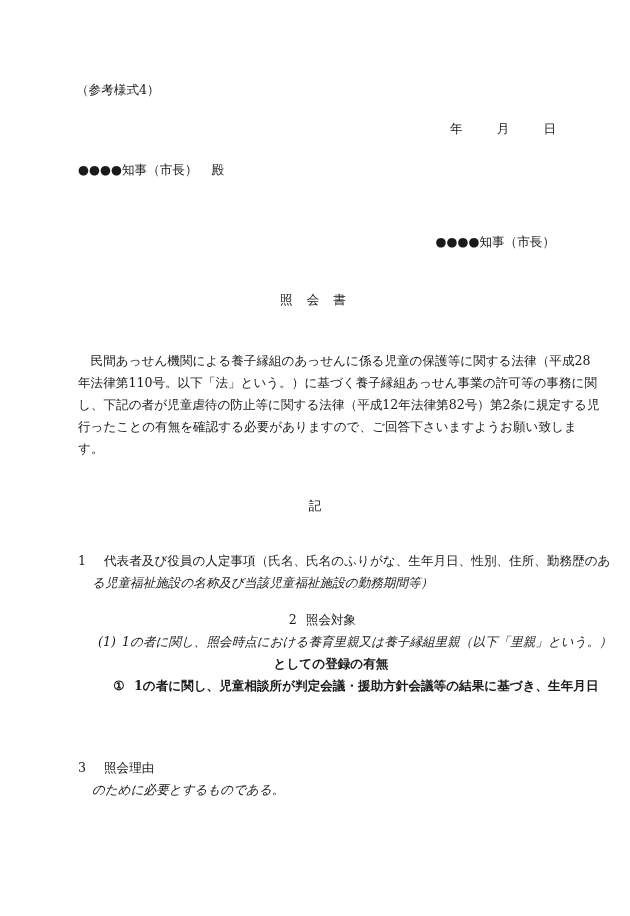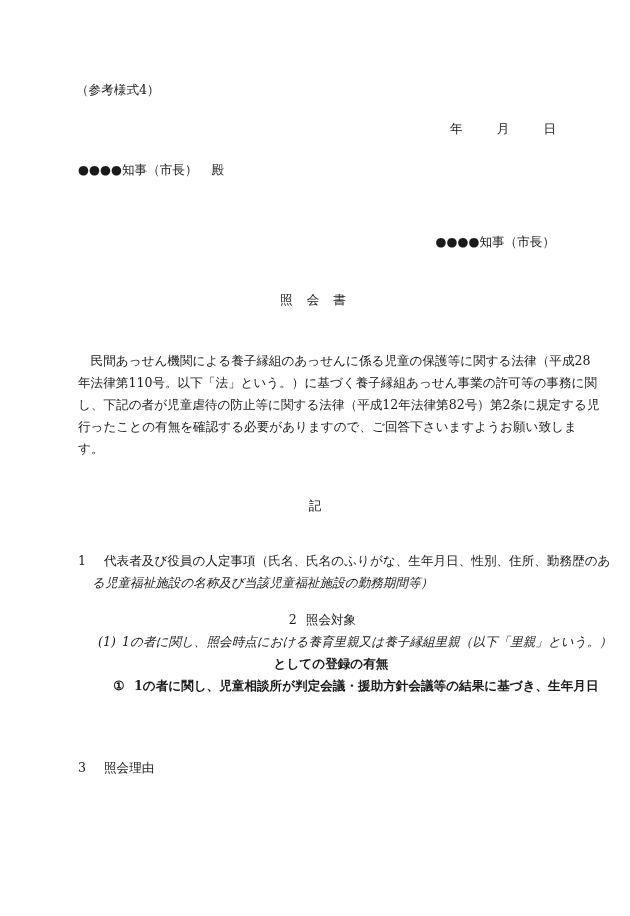--- a/index.html
+++ b/index.html
@@ -65,13 +65,14 @@
 
 <div class="sec sec2">
   <span class="line"><span class="lbl">2</span><span>照会対象</span></span>
   <span class="line ind1"><span class="lbl-s">(1)</span><span>1の者に関し、照会時点における養育里親又は養子縁組里親（以下「里親」という。）</span></span>
   <span class="line ind2">としての登録の有無</span>
   <span class="line ind2"><span class="lbl-s">①</span><span>1の者に関し、児童相談所が判定会議・援助方針会議等の結果に基づき、生年月日</span></span>
 </div>
 
 <div class="sec sec3">
   <span class="line"><span class="lbl">3</span><span>照会理由</span></span>
+  <span class="line ind1">のために必要とするものである。</span>
 </div>
 
 </body></html>

